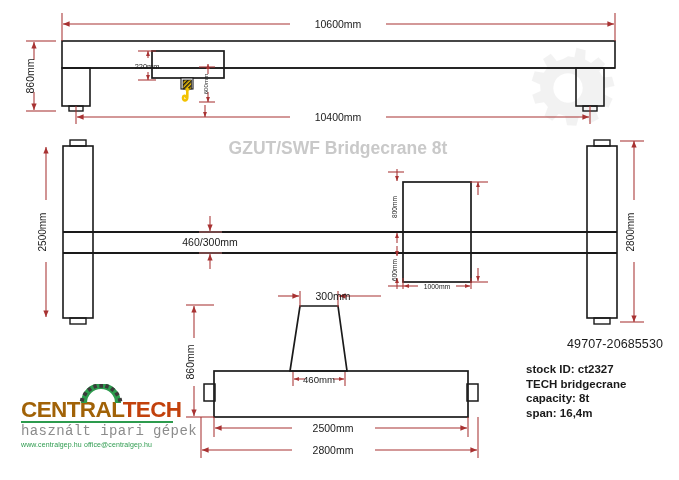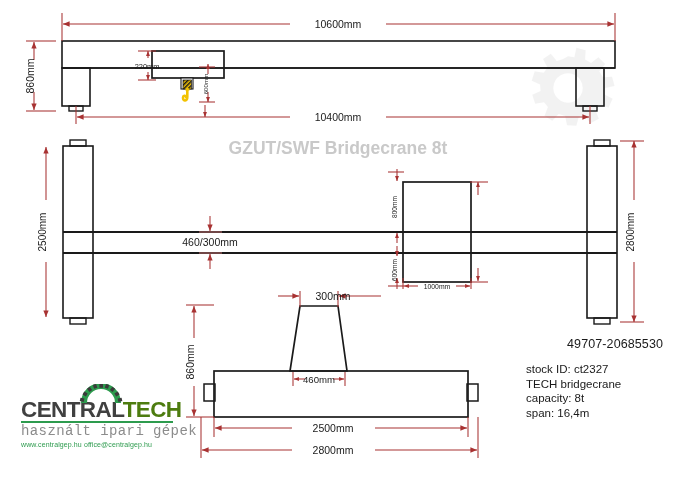--- a/index.html
+++ b/index.html
@@ -5,36 +5,36 @@
   html,body{margin:0;padding:0;background:#ffffff;}
   body{width:679px;height:480px;overflow:hidden;font-family:"Liberation Sans",sans-serif;}
   #root{position:relative;width:679px;height:356px;background:#fff;}
   svg#drawing{position:absolute;left:0;top:0;width:679px;height:480px;}
 
   .spec-block{
     position:absolute; left:526px; top:362px;
     font-family:"Liberation Sans",sans-serif;
     font-size:11.5px; color:#1a1a1a; line-height:14.6px; white-space:nowrap;
   }
-  .spec-line{display:block;}
+  .spec-line{display:block;font-weight:bold;}
 
   .ref-code{
     position:absolute; right:16px; bottom:5px;
     font-family:"Liberation Sans",sans-serif;
     font-size:12.5px; color:#1a1a1a; letter-spacing:0.1px;
   }
 
   .logo{position:absolute;left:21px;top:398px;width:156px;}
   .logo-word{
     font-family:"Liberation Sans",sans-serif;
     font-weight:bold; font-size:22.5px; letter-spacing:-0.6px;
     line-height:23px; white-space:nowrap; margin:0; padding:0;
   }
-  .logo-central{color:#404040;}
-  .logo-tech{color:#4d7c0f;}
+  .logo-central{color:#a16207;}
+  .logo-tech{color:#c2410c;}
   .logo-rule{height:2px;background:#2d9b4e;width:152px;margin-top:0px;}
   .logo-sub{
     font-family:Liberation Mono, monospace;
     font-size:14px; color:#8c8c8c; letter-spacing:0.4px;
     line-height:15px; margin-top:1px; white-space:nowrap;
   }
   .logo-urls{
     font-family:"Liberation Sans",sans-serif;
     font-size:7px; color:#2d9b4e; letter-spacing:0.1px;
     margin-top:2px; white-space:nowrap;

